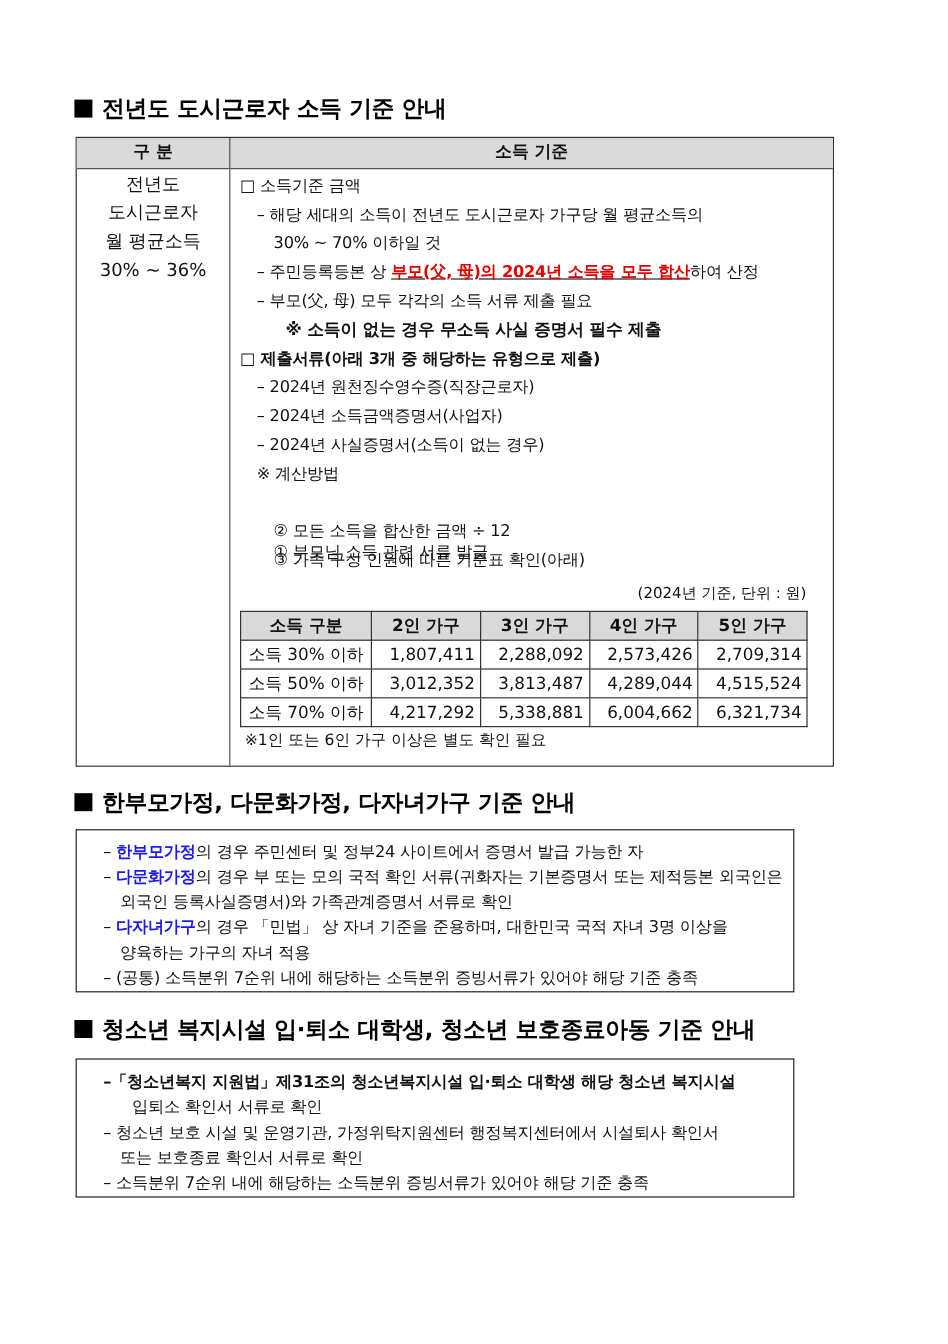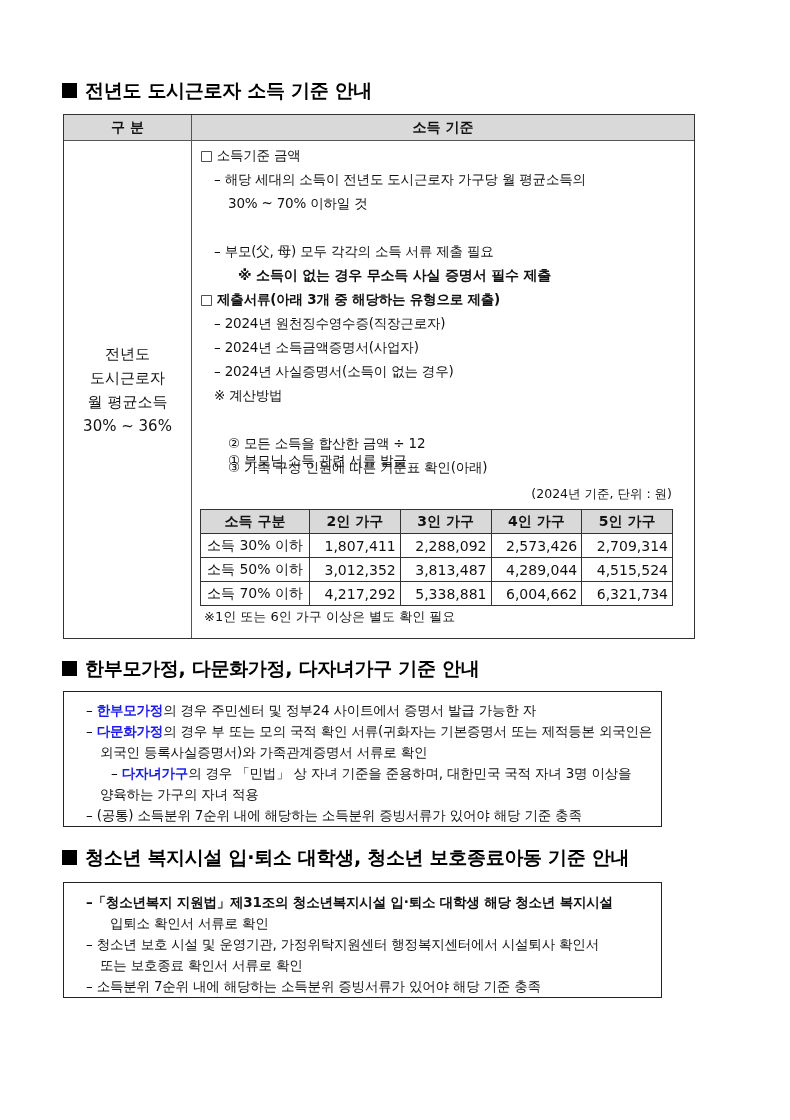--- a/index.html
+++ b/index.html
@@ -16,21 +16,21 @@
   .sec-title .sq { display: inline-block; width: 15px; height: 15px; background: #000; margin-right: 8px; vertical-align: -1px; }
 
   
   .main-table {
     position: absolute; left: 63px; top: 114px; width: 632px; height: 525px;
     border: 1.5px solid #333; box-sizing: border-box;
   }
   .mt-head { position: absolute; left: 0; top: 0; right: 0; height: 25px; background: #d9d9d9; border-bottom: 1.5px solid #555; }
   .mt-head .h1 { position: absolute; left: 0; width: 127px; top: 0; height: 25px; line-height: 25px; text-align: center; font-weight: bold; font-size: 14px; border-right: 1px solid #555; }
   .mt-head .h2 { position: absolute; left: 128px; right: 0; top: 0; height: 25px; line-height: 25px; text-align: center; font-weight: bold; font-size: 14px; }
-  .mt-left { position: absolute; left: 0; top: 26px; width: 127px; bottom: 0; border-right: 1px solid #555; display: flex; flex-direction: column; justify-content: center; align-items: center; }
+  .mt-left { position: absolute; left: 0; top: 26px; width: 127px; bottom: 0; border-right: 1px solid #555; display: flex; flex-direction: column; justify-content: flex-start; align-items: center; }
   .mt-left div { font-size: 15px; line-height: 24px; text-align: center; white-space: nowrap; }
   .mt-right { position: absolute; left: 128px; top: 26px; right: 0; bottom: 0; }
   .ln { position: absolute; font-size: 13.5px; white-space: nowrap; line-height: 20px; letter-spacing: -0.2px; }
   .ln.bold { font-weight: bold; }
   .red-ul { color: #e00000; font-weight: bold; text-decoration: underline; text-decoration-color: #222; }
 
   
   .unit-note { position: absolute; right: 22px; top: 345px; font-size: 12.5px; white-space: nowrap; }
   .inc-table { position: absolute; left: 8px; top: 368px; width: 473px; border-collapse: collapse; font-size: 14px; }
   .inc-table th, .inc-table td { border: 1px solid #333; height: 23px; padding: 0 4px; white-space: nowrap; }
@@ -60,20 +60,23 @@
   <div class="mt-left">
     <div>전년도</div>
     <div>도시근로자</div>
     <div>월 평균소득</div>
     <div>30% ~ 36%</div>
   </div>
   <div class="mt-right">
     <div class="ln" style="left:8px; top:4px;">□ 소득기준 금액</div>
     <div class="ln" style="left:22px; top:28px;">– 해당 세대의 소득이 전년도 도시근로자 가구당 월 평균소득의</div>
     <div class="ln" style="left:36px; top:52px;">30% ~ 70% 이하일 것</div>
+    <div class="ln" style="left:22px; top:76px;">
+      <span>– 주민등록등본 상 </span><span class="red-ul">부모(父, 母)의 2024년 소득을 모두 합산</span><span>하여 산정</span>
+    </div>
     <div class="ln" style="left:22px; top:100px;">– 부모(父, 母) 모두 각각의 소득 서류 제출 필요</div>
     <div class="ln bold" style="left:46px; top:124px; font-size:14px;">※ 소득이 없는 경우 무소득 사실 증명서 필수 제출</div>
 
     <div class="ln bold" style="left:8px; top:148px;">□ 제출서류(아래 3개 중 해당하는 유형으로 제출)</div>
     <div class="ln" style="left:22px; top:172px;">– 2024년 원천징수영수증(직장근로자)</div>
     <div class="ln" style="left:22px; top:196px;">– 2024년 소득금액증명서(사업자)</div>
     <div class="ln" style="left:22px; top:220px;">– 2024년 사실증명서(소득이 없는 경우)</div>
     <div class="ln" style="left:22px; top:244px;">※ 계산방법</div>
     <div class="ln" style="left:36px; top:268px;margin-top:41px;">① 부모님 소득 관련 서류 발급</div>
     <div class="ln" style="left:36px; top:292px;">② 모든 소득을 합산한 금액 ÷ 12</div>
@@ -124,21 +127,21 @@
   <span class="sq"></span><span>한부모가정, 다문화가정, 다자녀가구 기준 안내</span>
 </div>
 <div class="box" style="top:691px; height:136px;">
   <div class="ln" style="left:22px; top:8px;">
     <span>– </span><span class="blue">한부모가정</span><span>의 경우 주민센터 및 정부24 사이트에서 증명서 발급 가능한 자</span>
   </div>
   <div class="ln" style="left:22px; top:29px;">
     <span>– </span><span class="blue">다문화가정</span><span>의 경우 부 또는 모의 국적 확인 서류(귀화자는 기본증명서 또는 제적등본 외국인은</span>
   </div>
   <div class="ln" style="left:36px; top:50px;">외국인 등록사실증명서)와 가족관계증명서 서류로 확인</div>
-  <div class="ln" style="left:22px; top:71px;margin-left:25px;">
+  <div class="ln" style="left:22px; top:71px;">
     <span>– </span><span class="blue">다자녀가구</span><span>의 경우 「민법」 상 자녀 기준을 준용하며, 대한민국 국적 자녀 3명 이상을</span>
   </div>
   <div class="ln" style="left:36px; top:92px;">양육하는 가구의 자녀 적용</div>
   <div class="ln" style="left:22px; top:113px;">
     <span>– </span><span>(공통) 소득분위 7순위 내에 해당하는 소득분위 증빙서류가 있어야 해당 기준 충족</span>
   </div>
 </div>
 
 <div class="sec-title" style="top:845px;">
   <span class="sq"></span><span>청소년 복지시설 입·퇴소 대학생, 청소년 보호종료아동 기준 안내</span>

